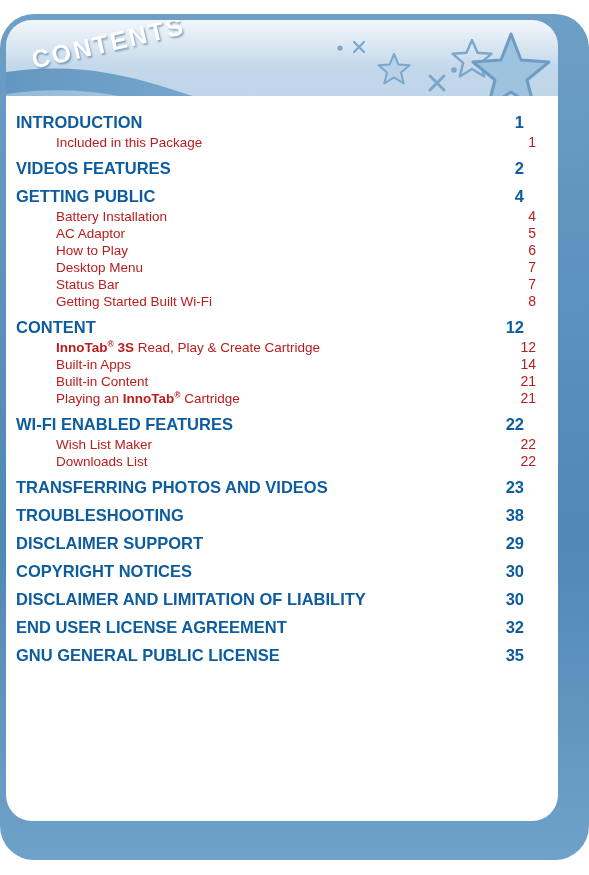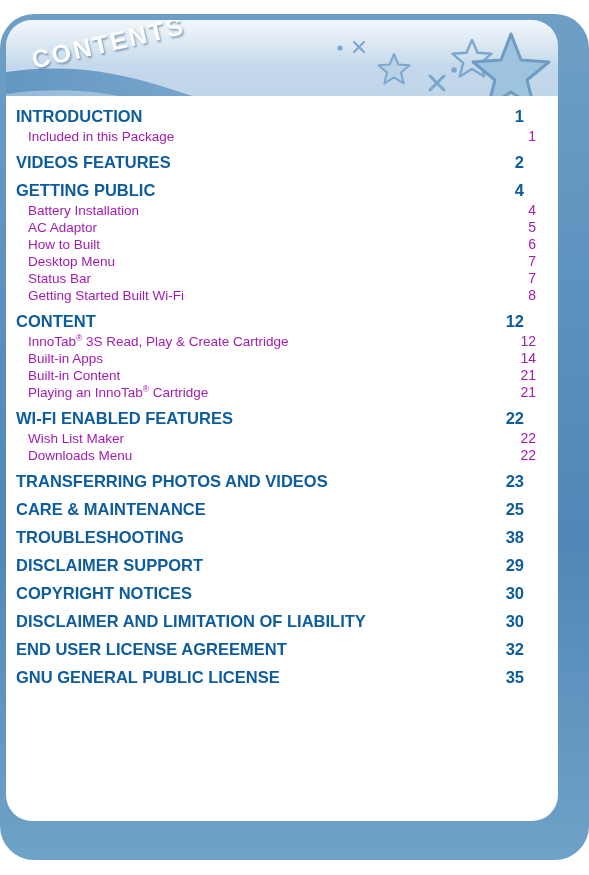--- a/index.html
+++ b/index.html
@@ -103,21 +103,21 @@
     width: 232px;
     height: 100px;
   }
 
   
   #toc {
     position: absolute;
     left: 0;
     top: 0;
     width: 552px;
-    padding: 2px 0 0 0;
+    padding: 8px 0 0 0;
     box-sizing: border-box;
   }
 
   .row {
     display: flex;
     align-items: baseline;
     width: 508px;
     box-sizing: border-box;
   }
 
@@ -170,35 +170,36 @@
     top: -3px;
   }
 
   
   .row.sub {
     margin-left: 22px;
     margin-top: 2px;
   }
   .row.sub .label,
   .row.sub .page {
-    color: #a21caf;
+    color: #b91c1c;
     font-weight: normal;
     font-size: 13.5px;
+    margin-left: 28px;
   }
   .row.sub .leader {
     position: relative;
     top: -2px;
   }
   .row.sub .page {
     flex: 0 0 34px;
     font-size: 14px;
   }
   .row.tight   { margin-top: 1px; }
 
-  b.brand { font-weight: normal; }
+  b.brand { font-weight: bold; }
   sup.reg {
     font-size: 0.62em;
     vertical-align: super;
     line-height: 0;
   }
 </style>
 </head>
 <body>
 
 <div id="page">
@@ -288,21 +289,21 @@
           <span class="label">Battery Installation</span>
           <span class="leader"></span>
           <span class="page">4</span>
         </div>
         <div class="row sub tight">
           <span class="label">AC Adaptor</span>
           <span class="leader"></span>
           <span class="page">5</span>
         </div>
         <div class="row sub tight">
-          <span class="label">How to Built</span>
+          <span class="label">How to Play</span>
           <span class="leader"></span>
           <span class="page">6</span>
         </div>
         <div class="row sub tight">
           <span class="label">Desktop Menu</span>
           <span class="leader"></span>
           <span class="page">7</span>
         </div>
         <div class="row sub tight">
           <span class="label">Status Bar</span>
@@ -343,33 +344,28 @@
           <span class="label">WI-FI ENABLED FEATURES</span>
           <span class="leader"></span>
           <span class="page">22</span>
         </div>
         <div class="row sub">
           <span class="label">Wish List Maker</span>
           <span class="leader"></span>
           <span class="page">22</span>
         </div>
         <div class="row sub tight">
-          <span class="label">Downloads Menu</span>
+          <span class="label">Downloads List</span>
           <span class="leader"></span>
           <span class="page">22</span>
         </div>
         <div class="row major">
           <span class="label">TRANSFERRING PHOTOS AND VIDEOS</span>
           <span class="leader"></span>
           <span class="page">23</span>
-        </div>
-        <div class="row major">
-          <span class="label">CARE &amp; MAINTENANCE</span>
-          <span class="leader"></span>
-          <span class="page">25</span>
         </div>
         <div class="row major">
           <span class="label">TROUBLESHOOTING</span>
           <span class="leader"></span>
           <span class="page">38</span>
         </div>
         <div class="row major">
           <span class="label">DISCLAIMER SUPPORT</span>
           <span class="leader"></span>
           <span class="page">29</span>

